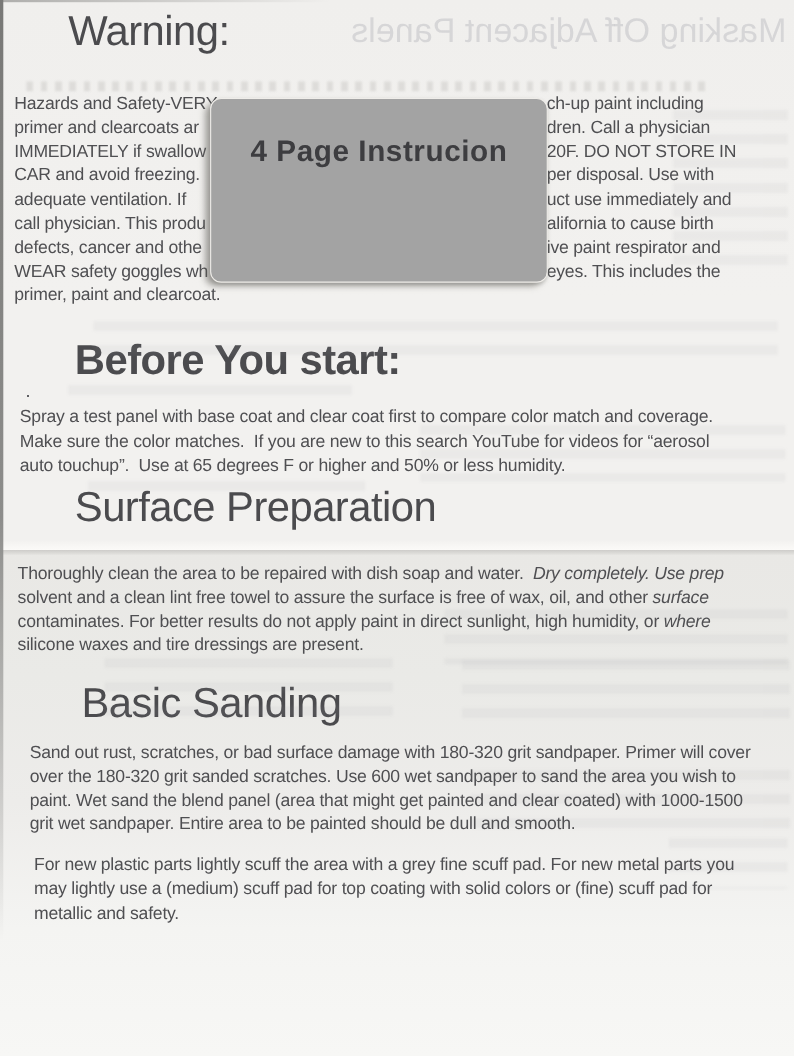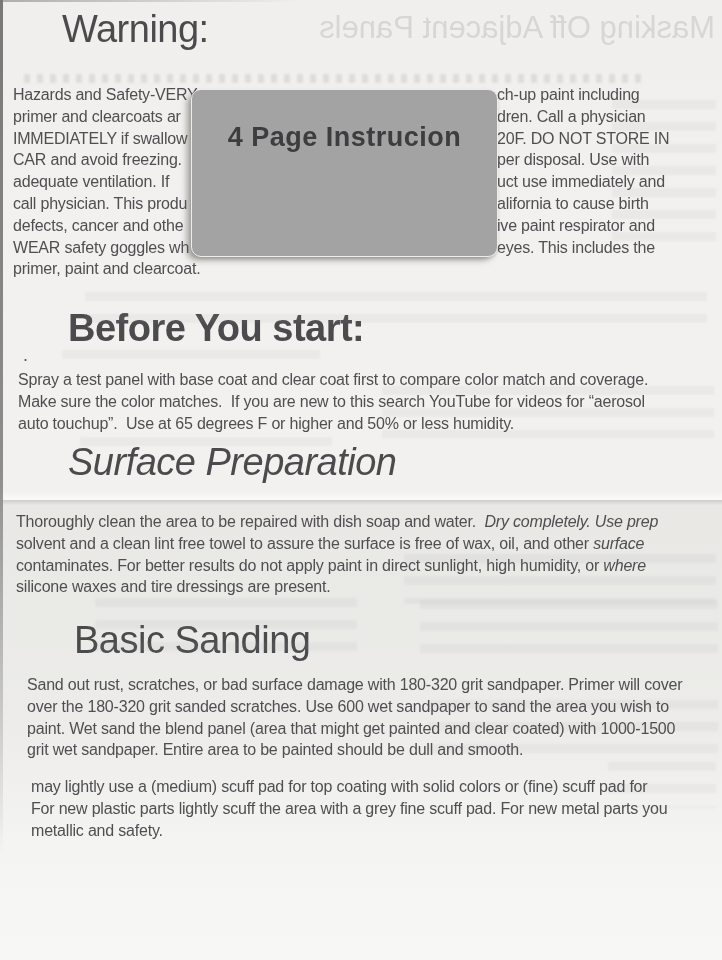--- a/index.html
+++ b/index.html
@@ -104,19 +104,19 @@
 <div class="para" style="left:13px;top:84px;width:705px;"><div class="tline"><span>Hazards and Safety-VERY</span><span class="seg-abs" style="left: 484px;">ch-up paint including</span></div><div class="tline"><span>primer and clearcoats ar</span><span class="seg-abs" style="left: 484px;">dren. Call a physician</span></div><div class="tline"><span>IMMEDIATELY if swallow</span><span class="seg-abs" style="left: 484px;">20F. DO NOT STORE IN</span></div><div class="tline"><span>CAR and avoid freezing.</span><span class="seg-abs" style="left: 484px;">per disposal. Use with</span></div><div class="tline"><span>adequate ventilation. If</span><span class="seg-abs" style="left: 484px;">uct use immediately and</span></div><div class="tline"><span>call physician. This produ</span><span class="seg-abs" style="left: 484px;">alifornia to cause birth</span></div><div class="tline"><span>defects, cancer and othe</span><span class="seg-abs" style="left: 484px;">ive paint respirator and</span></div><div class="tline"><span>WEAR safety goggles wh</span><span class="seg-abs" style="left: 484px;">eyes. This includes the</span></div><div class="tline"><span>primer, paint and clearcoat.</span></div></div>
 
 <div class="sticker">
   <div class="sticker-line">4 Page Instrucion</div>
 </div>
 
 <div class="heading" style="left:20px;top:309px;font-weight:bold;">Before You start:</div>
 <div class="stray" style="left:23px;top:345px;">.</div>
 <div class="para" style="left:18px;top:369px;width:700px;"><div class="tline"><span>Spray a test panel with base coat and clear coat first to compare color match and coverage.</span></div><div class="tline"><span>Make sure the color matches.  If you are new to this search YouTube for videos for “aerosol</span></div><div class="tline"><span>auto touchup”.  Use at 65 degrees F or higher and 50% or less humidity.</span></div></div>
 
-<div class="heading" style="left:20px;top:443px;font-style:italic;">Surface Preparation</div>
+<div class="heading" style="left:20px;top:443px;">Surface Preparation</div>
 <div class="para" style="left:16px;top:511px;width:704px;"><div class="tline"><span>Thoroughly clean the area to be repaired with dish soap and water.  </span><span class="em">Dry completely. Use prep</span></div><div class="tline"><span>solvent and a clean lint free towel to assure the surface is free of wax, oil, and other </span><span class="em">surface</span></div><div class="tline"><span>contaminates. For better results do not apply paint in direct sunlight, high humidity, or </span><span class="em">where</span></div><div class="tline"><span>silicone waxes and tire dressings are present.</span></div></div>
 
 <div class="heading" style="left:26px;top:621px;">Basic Sanding</div>
 <div class="para" style="left:27px;top:674px;width:695px;"><div class="tline"><span>Sand out rust, scratches, or bad surface damage with 180-320 grit sandpaper. Primer will cover</span></div><div class="tline"><span>over the 180-320 grit sanded scratches. Use 600 wet sandpaper to sand the area you wish to</span></div><div class="tline"><span>paint. Wet sand the blend panel (area that might get painted and clear coated) with 1000-1500</span></div><div class="tline"><span>grit wet sandpaper. Entire area to be painted should be dull and smooth.</span></div></div>
 
-<div class="para" style="left:31px;top:776px;width:690px;"><div class="tline"><span>may lightly use a (medium) scuff pad for top coating with solid colors or (fine) scuff pad for</span></div><div class="tline"><span>For new plastic parts lightly scuff the area with a grey fine scuff pad. For new metal parts you</span></div><div class="tline"><span>metallic and safety.</span></div></div>
+<div class="para" style="left:31px;top:776px;width:690px;"><div class="tline"><span>For new plastic parts lightly scuff the area with a grey fine scuff pad. For new metal parts you</span></div><div class="tline"><span>may lightly use a (medium) scuff pad for top coating with solid colors or (fine) scuff pad for</span></div><div class="tline"><span>metallic and safety.</span></div></div>
 
 </body></html>

